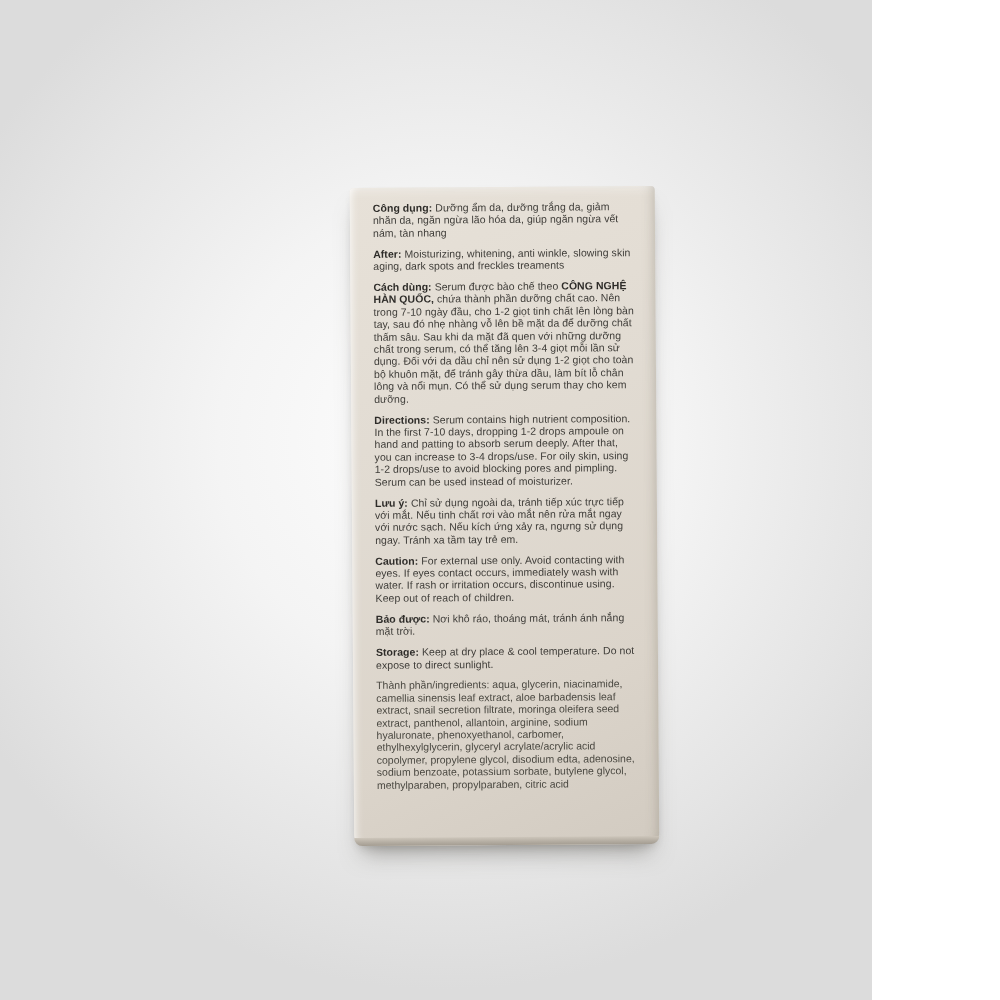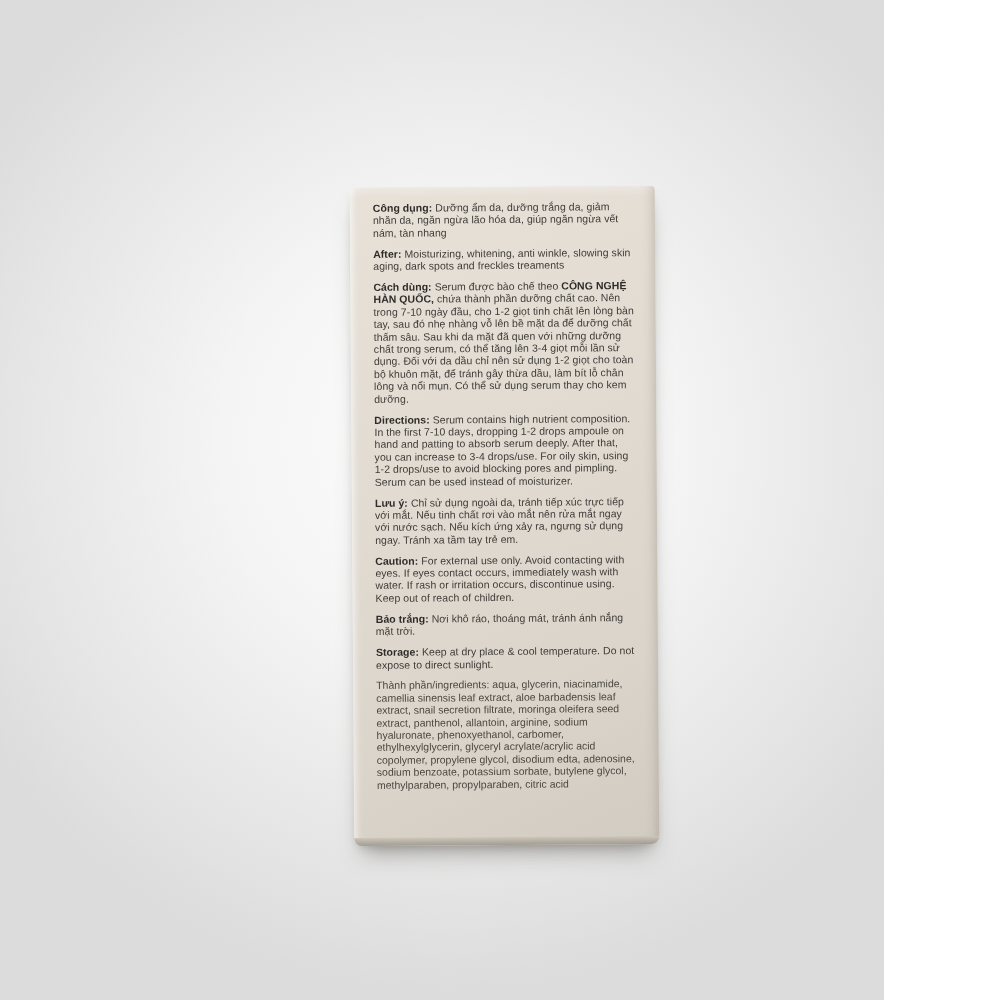--- a/index.html
+++ b/index.html
@@ -3,21 +3,20 @@
 <meta charset="utf-8">
 <style>
   html,body{margin:0;padding:0;}
   .stage{
     position:relative;
     width:872px;height:1000px;
     overflow:hidden;
     background:
       radial-gradient(ellipse 62% 55% at 51% 44%, #fdfdfd 0%, #f4f4f4 42%, #e4e4e4 82%, #dcdcdc 100%);
     font-family:"Liberation Sans", sans-serif;
-    padding-left:12px;
   }
   .box{
     position:absolute;
     left:352px; top:187px;
     width:305px; height:658px;
     transform:rotate(-0.4deg);
     background:linear-gradient(155deg, #e7e1d8 0%, #e1dbd2 40%, #dbd4ca 75%, #d2cbc1 100%);
     border-radius:4px 4px 11px 11px;
     box-shadow:
       0 16px 22px -9px rgba(92,90,84,.50),
@@ -52,19 +51,19 @@
 
 <div class="stage">
   <div class="box">
     <div class="panel" id="panel">
         <p class="sec"><span class="b">Công dụng:</span><span> Dưỡng ẩm da, dưỡng trắng da, giảm nhăn da, ngăn ngừa lão hóa da, giúp ngăn ngừa vết nám, tàn nhang</span></p>
         <p class="sec"><span class="b">After:</span><span> Moisturizing, whitening, anti winkle, slowing skin aging, dark spots and freckles treaments</span></p>
         <p class="sec"><span class="b">Cách dùng:</span><span> Serum được bào chế theo </span><span class="b">CÔNG NGHỆ HÀN QUỐC,</span><span> chứa thành phần dưỡng chất cao. Nên trong 7-10 ngày đầu, cho 1-2 giọt tinh chất lên lòng bàn tay, sau đó nhẹ nhàng vỗ lên bề mặt da để dưỡng chất thấm sâu. Sau khi da mặt đã quen với những dưỡng chất trong serum, có thể tăng lên 3-4 giọt mỗi lần sử dụng. Đối với da dầu chỉ nên sử dụng 1-2 giọt cho toàn bộ khuôn mặt, để tránh gây thừa dầu, làm bít lỗ chân lông và nổi mụn. Có thể sử dụng serum thay cho kem dưỡng.</span></p>
         <p class="sec"><span class="b">Directions:</span><span> Serum contains high nutrient composition. In the first 7-10 days, dropping 1-2 drops ampoule on hand and patting to absorb serum deeply. After that, you can increase to 3-4 drops/use. For oily skin, using 1-2 drops/use to avoid blocking pores and pimpling. Serum can be used instead of moisturizer.</span></p>
         <p class="sec"><span class="b">Lưu ý:</span><span> Chỉ sử dụng ngoài da, tránh tiếp xúc trực tiếp với mắt. Nếu tinh chất rơi vào mắt nên rửa mắt ngay với nước sạch. Nếu kích ứng xảy ra, ngưng sử dụng ngay. Tránh xa tầm tay trẻ em.</span></p>
         <p class="sec"><span class="b">Caution:</span><span> For external use only. Avoid contacting with eyes. If eyes contact occurs, immediately wash with water. If rash or irritation occurs, discontinue using. Keep out of reach of children.</span></p>
-        <p class="sec"><span class="b">Bảo trắng:</span><span> Nơi khô ráo, thoáng mát, tránh ánh nắng mặt trời.</span></p>
+        <p class="sec"><span class="b">Bảo được:</span><span> Nơi khô ráo, thoáng mát, tránh ánh nắng mặt trời.</span></p>
         <p class="sec"><span class="b">Storage:</span><span> Keep at dry place &amp; cool temperature. Do not expose to direct sunlight.</span></p>
         <p class="sec ingredients"><span>Thành phần/ingredients: aqua, glycerin, niacinamide, camellia sinensis leaf extract, aloe barbadensis leaf extract, snail secretion filtrate, moringa oleifera seed extract, panthenol, allantoin, arginine, sodium hyaluronate, phenoxyethanol, carbomer, ethylhexylglycerin, glyceryl acrylate/acrylic acid copolymer, propylene glycol, disodium edta, adenosine, sodium benzoate, potassium sorbate, butylene glycol, methylparaben, propylparaben, citric acid</span></p>
       </div>
     <div class="box-bottom-bevel"></div>
   </div>
 </div>
 
 </body></html>

